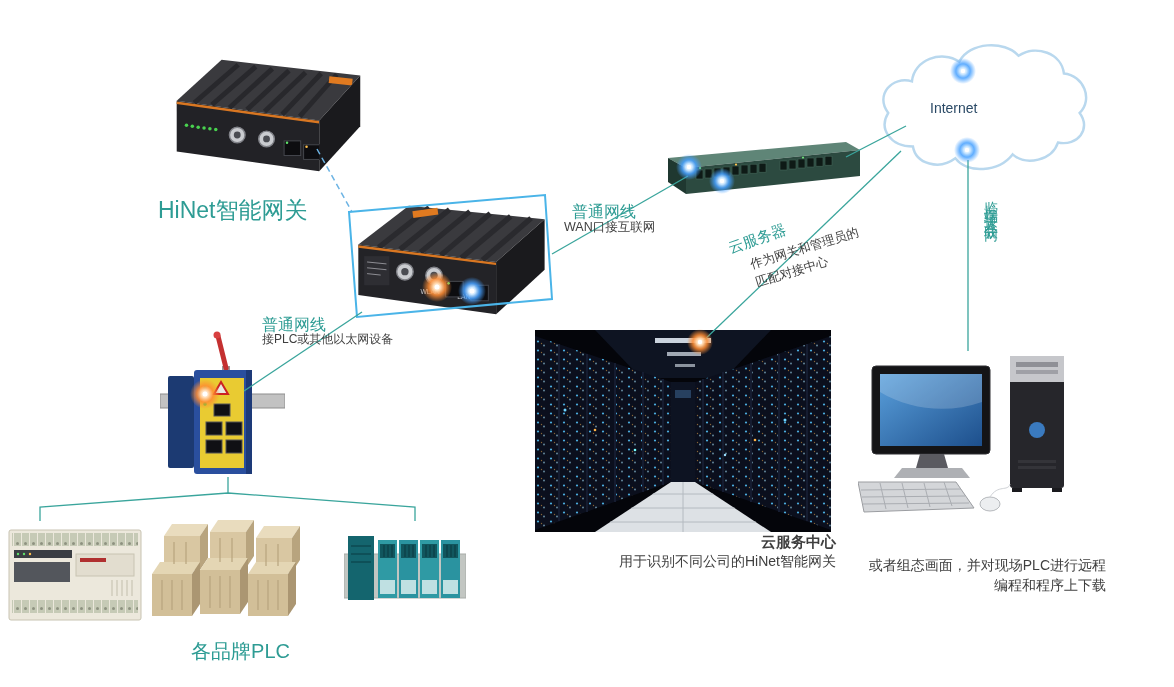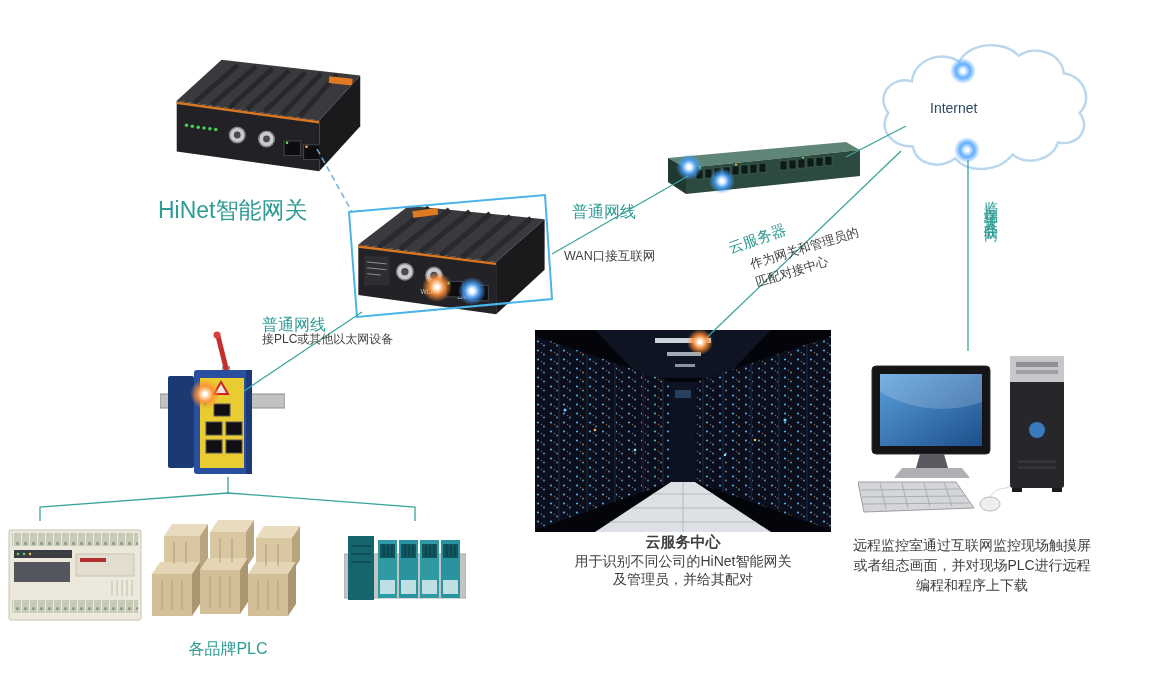--- a/index.html
+++ b/index.html
@@ -2,21 +2,21 @@
 <html style="--teal-label: #2e9c94; --dark-text: #3f3f3f; --internet-text: #2b4a66; --connector-line: #3aa59c; --highlight-box: #4ab4e8; --glow-orange: #ff8c32; --glow-blue: #46a0ff;"><head>
 <meta charset="utf-8">
 <style>
   * { margin:0; padding:0; box-sizing:border-box; }
   html,body { background:#fff; font-family:"Liberation Sans","DejaVu Sans",sans-serif; }
   #stage { position:relative; width:1174px; height:687px; background:#ffffff; overflow:hidden; }
   .abs { position:absolute; }
   .lbl { position:absolute; white-space:nowrap; line-height:1.25; }
   .teal { color:var(--teal-label); }
   .dark { color:var(--dark-text); }
-  .center { text-align:center; white-space:normal; }
+  .center { text-align:right; white-space:normal; }
   .vert { writing-mode:vertical-rl; letter-spacing:4px; }
   svg { display:block; }
 </style>
 </head>
 <body>
 
 <div id="stage">
 
   <div class="abs" style="left:165px;top:48px;width:205px;height:135px">
     <svg viewBox="0 0 210 138" width="205" height="135">
@@ -415,38 +415,36 @@
       <g>
           <circle cx="700" cy="342" r="13" fill="url(#gOr)"></circle>
           <circle cx="700" cy="342" r="2.2" fill="#fff"></circle>
         </g>
     </g>
   </svg>
 
   <div class="lbl teal" style="left:158px;top:196px;font-size:23px">HiNet智能网关</div>
 
   <div class="lbl teal" style="left:572px;top:202px;font-size:16px">普通网线</div>
-  <div class="lbl dark" style="left:564px;top:249px;font-size:12.5px">WAN口接互联网</div>
+  <div class="lbl dark" style="left:564px;top:220px;font-size:12.5px">WAN口接互联网</div>
 
   <div class="lbl teal" style="left:726px;top:240px;font-size:15px;transform:rotate(-19deg);transform-origin:left top">云服务器</div>
   <div class="lbl dark" style="left:748px;top:256px;font-size:12.5px;line-height:1.55;transform:rotate(-17deg);transform-origin:left top">
     <div>作为网关和管理员的</div>
     <div>匹配对接中心</div>
   </div>
 
   <div class="lbl" style="left:930px;top:100px;font-size:14px;color:var(--internet-text)">Internet</div>
 
   <div class="lbl teal vert" style="left:982px;top:190px;font-size:14px">监控端接入互联网</div>
 
   <div class="lbl teal" style="left:262px;top:315px;font-size:16px">普通网线</div>
   <div class="lbl dark" style="left:262px;top:332px;font-size:12px">接PLC或其他以太网设备</div>
 
   <div class="lbl dark center" style="left:530px;top:533px;width:306px;font-size:15px;font-weight:bold">云服务中心</div>
   <div class="lbl dark center" style="left:530px;top:553px;width:306px;font-size:14px">用于识别不同公司的HiNet智能网关</div>
-  <div class="lbl dark center" style="left:530px;top:571px;width:306px;font-size:14px">及管理员，并给其配对</div>
-
-  <div class="lbl dark center" style="left:838px;top:537px;width:268px;font-size:14px">远程监控室通过互联网监控现场触摸屏</div>
+
   <div class="lbl dark center" style="left:838px;top:577px;width:268px;font-size:14px">编程和程序上下载</div>
   <div class="lbl dark center" style="left:838px;top:557px;width:268px;font-size:14px">或者组态画面，并对现场PLC进行远程</div>
 
-  <div class="lbl teal center" style="left:158px;top:639px;width:140px;font-size:16px">各品牌PLC</div>
+  <div class="lbl teal center" style="left:150px;top:639px;width:140px;font-size:20px">各品牌PLC</div>
 
 </div>
 
 </body></html>

